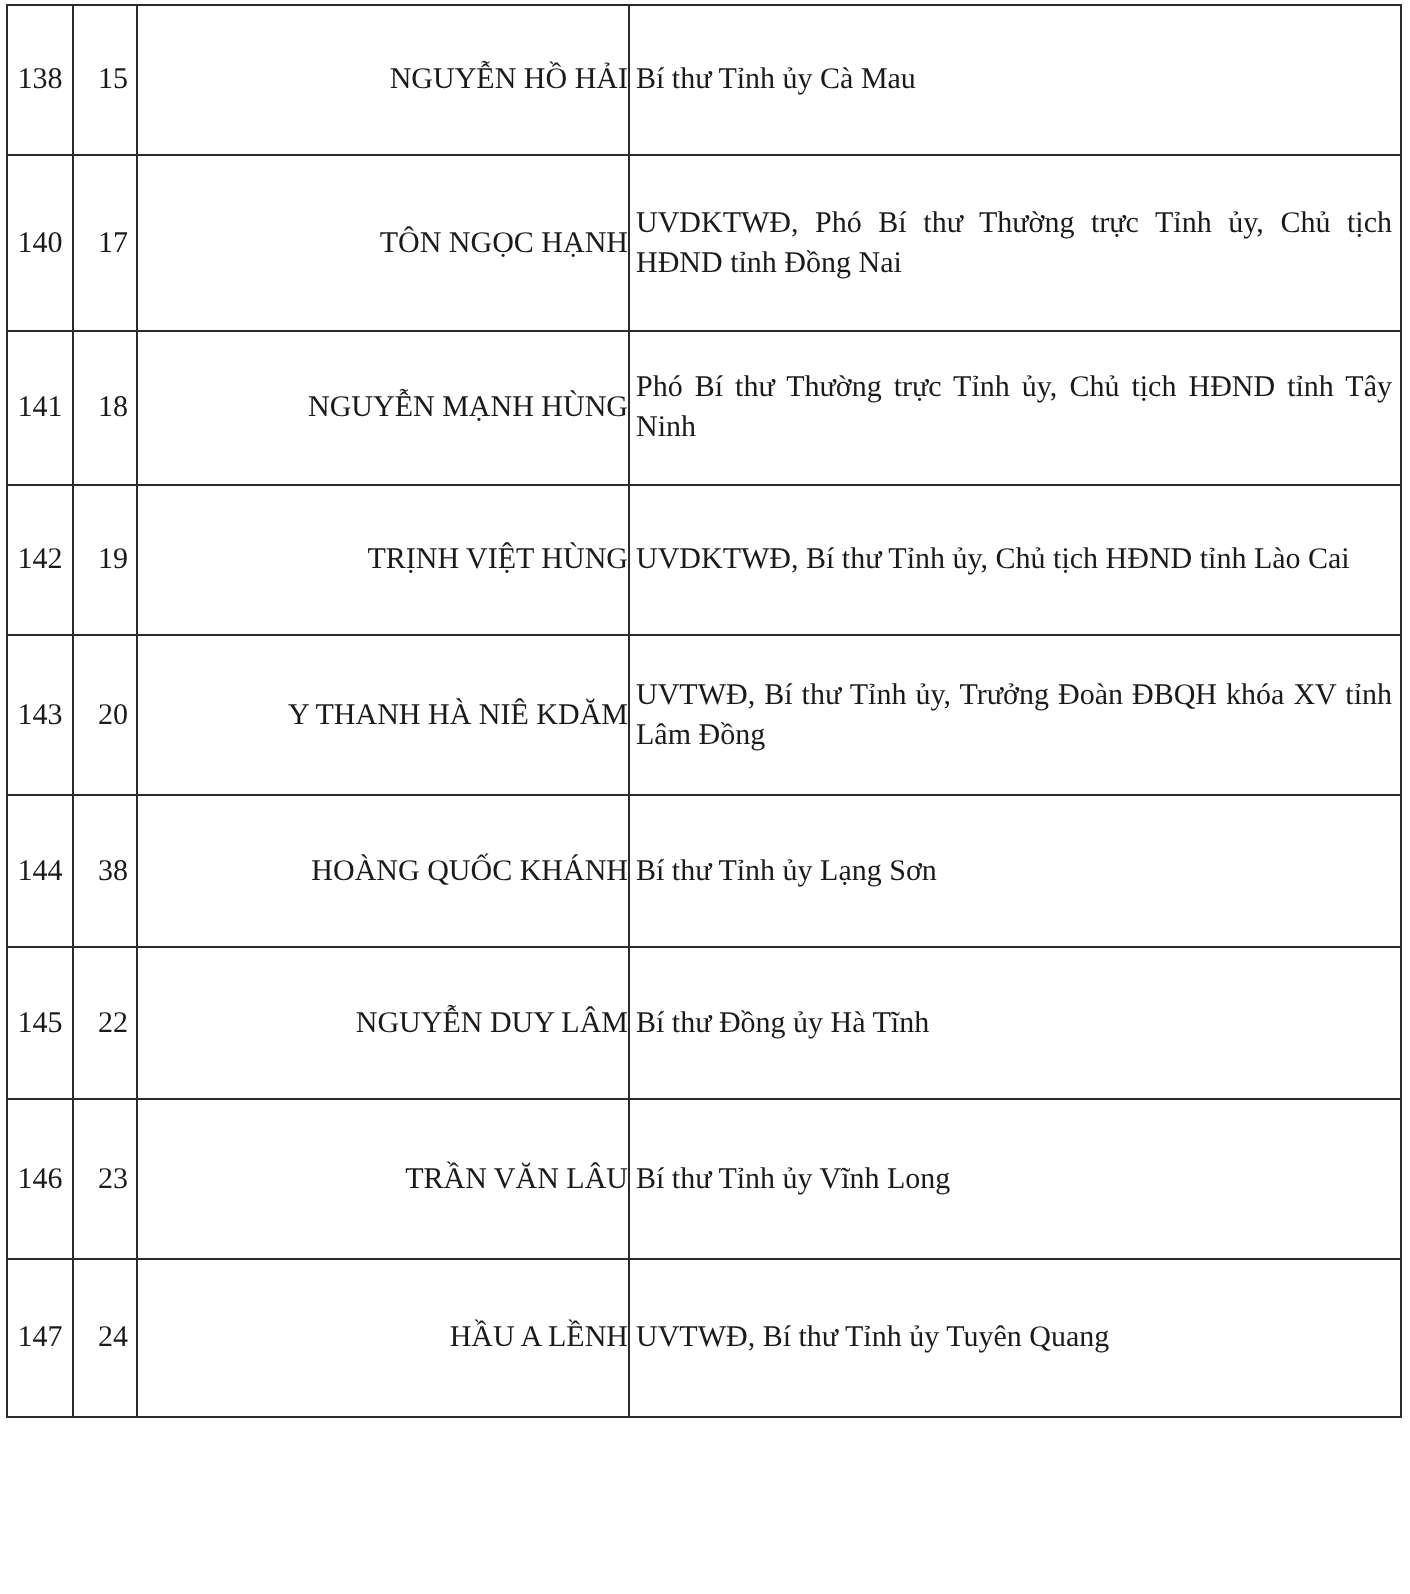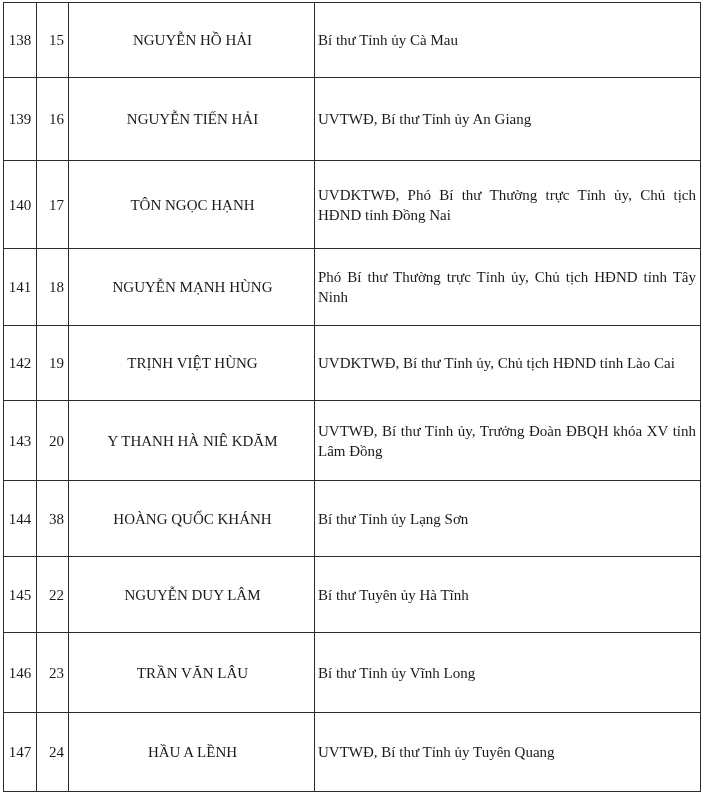--- a/index.html
+++ b/index.html
@@ -40,21 +40,21 @@
     col.c-role { width: 386px; }
     td.idx {
       text-align: center;
       padding-right: 0;
     }
     td.sub {
       text-align: right;
       padding-right: 4px !important;
     }
     td.name {
-      text-align: center;
+      text-align: right;
       padding-left: 2px !important;
       text-transform: none;
     }
     td.role {
       text-align: justify;
       padding-left: 3px !important;
       padding-right: 4px !important;
       margin-top: 28px;
     }
     td.role span {
@@ -74,28 +74,20 @@
       <col class="c-name">
       <col class="c-role">
     </colgroup>
     <tbody id="roster-body">
       <tr style="height: 75px;">
         <td class="idx">138</td>
         <td class="sub">15</td>
         <td class="name">NGUYỄN HỒ HẢI</td>
         <td class="role">
             <span>Bí thư Tỉnh ủy Cà Mau</span>
-          </td>
-      </tr>
-      <tr style="height: 83px;">
-        <td class="idx">139</td>
-        <td class="sub">16</td>
-        <td class="name">NGUYỄN TIẾN HẢI</td>
-        <td class="role">
-            <span>UVTWĐ, Bí thư Tỉnh ủy An Giang</span>
           </td>
       </tr>
       <tr style="height: 88px;">
         <td class="idx">140</td>
         <td class="sub">17</td>
         <td class="name">TÔN NGỌC HẠNH</td>
         <td class="role">
             <span>UVDKTWĐ, Phó Bí thư Thường trực Tỉnh ủy, Chủ tịch HĐND tỉnh Đồng Nai</span>
           </td>
       </tr>
@@ -129,21 +121,21 @@
         <td class="name">HOÀNG QUỐC KHÁNH</td>
         <td class="role">
             <span>Bí thư Tỉnh ủy Lạng Sơn</span>
           </td>
       </tr>
       <tr style="height: 76px;">
         <td class="idx">145</td>
         <td class="sub">22</td>
         <td class="name">NGUYỄN DUY LÂM</td>
         <td class="role">
-            <span>Bí thư Tuyên ủy Hà Tĩnh</span>
+            <span>Bí thư Đồng ủy Hà Tĩnh</span>
           </td>
       </tr>
       <tr style="height: 80px;">
         <td class="idx">146</td>
         <td class="sub">23</td>
         <td class="name">TRẦN VĂN LÂU</td>
         <td class="role">
             <span>Bí thư Tỉnh ủy Vĩnh Long</span>
           </td>
       </tr>

